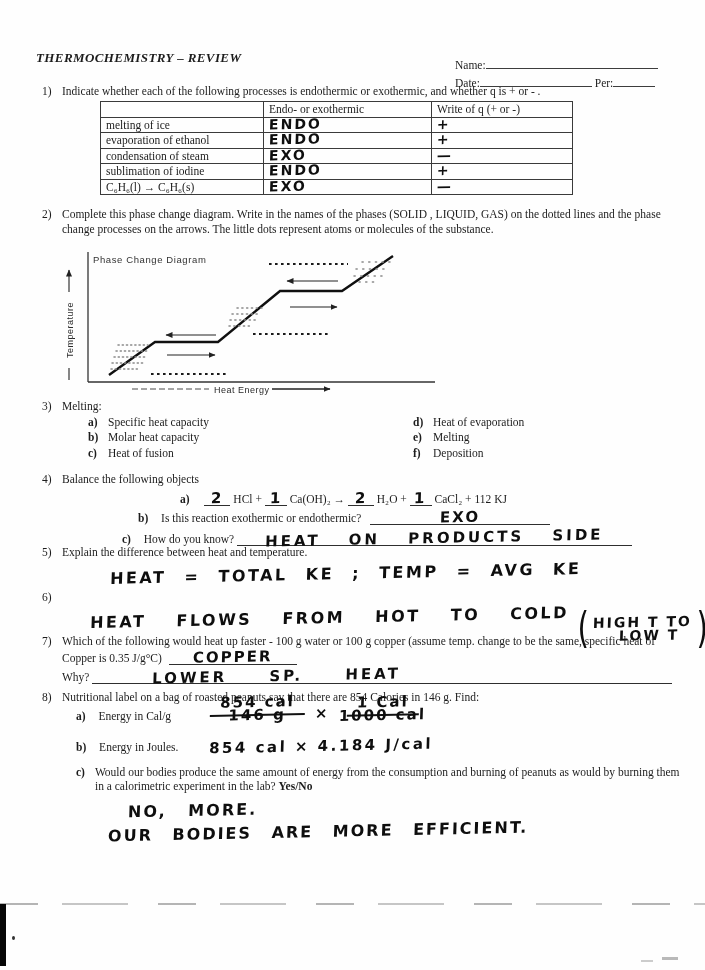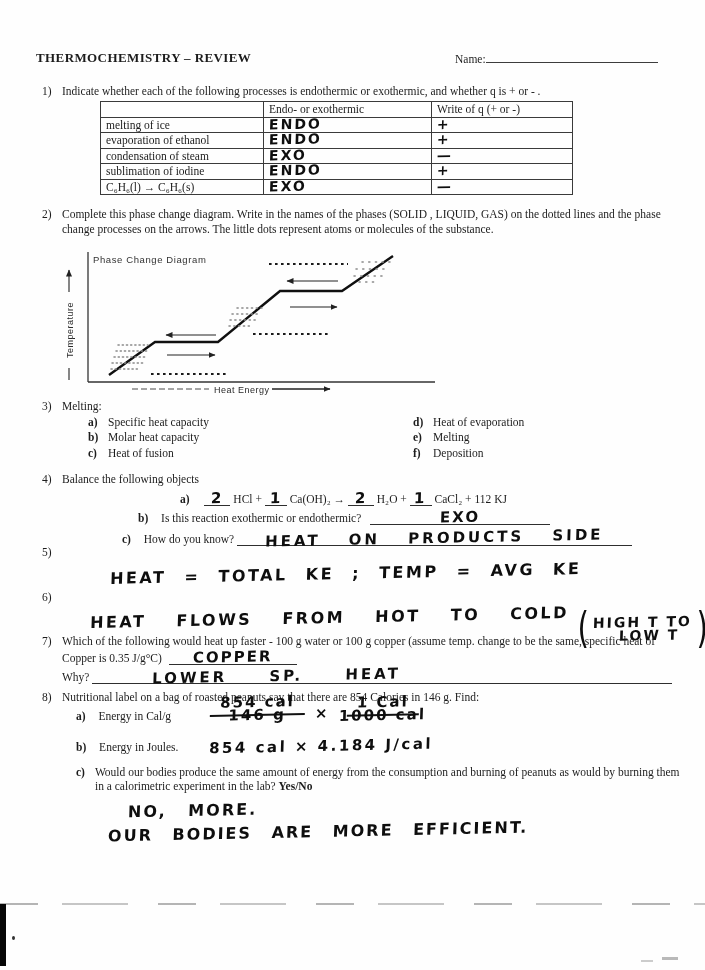--- a/index.html
+++ b/index.html
@@ -2,21 +2,21 @@
 <html><head>
 <meta charset="utf-8">
 <style>
   html,body{margin:0;padding:0;background:#e8e8e8;}
   .page{
     position:relative;width:705px;height:970px;margin:0 auto;background:#fefefe;
     font-family:"Liberation Serif",serif;color:#1c1c1c;font-size:11.5px;line-height:14.5px;
     overflow:hidden;
   }
   .abs{position:absolute;}
-  .title{font-weight:bold;font-size:13px;letter-spacing:.4px;}
+  .title{font-weight:bold;font-size:13px;letter-spacing:.4px;font-style:italic;}
   .qnum{display:inline-block;width:20px;}
   .qtext{display:inline;}
   .qrow{display:flex;align-items:baseline;}
   .qbody{width:608px;}
   .u{display:inline-block;border-bottom:1px solid #3d3d3d;height:12px;vertical-align:baseline;}
   
   .hw{
     font-family:"DejaVu Sans",sans-serif;font-weight:700;color:#0e0e0e;
     letter-spacing:2px;display:inline-block;transform:rotate(-1.2deg) skewX(-3deg);
     line-height:13px;white-space:nowrap;
@@ -49,23 +49,27 @@
   .speck{left:12px;top:936px;width:3px;height:4px;background:#333;border-radius:50%;}
   .brmark1{left:641px;top:960px;width:12px;height:2px;background:#9a9a9a;opacity:.5;}
   .brmark2{left:662px;top:957px;width:16px;height:2.5px;background:#7f7f7f;opacity:.55;}
 </style>
 </head>
 <body>
 
 <div class="page">
 
   <div class="abs title" style="left:36px;top:51px;">THERMOCHEMISTRY – REVIEW</div>
-  <div class="abs" style="left:455px;top:50px;width:215px;">
+  <div class="abs" style="left:455px;top:56px;width:215px;">
     <div>
       <span>Name:</span><span class="u" style="width:172px;"></span>
+    </div>
+    <div style="margin-top:1px;">
+      <span>Date:</span><span class="u" style="width:112px;"></span>
+      <span>Per:</span><span class="u" style="width:42px;"></span>
     </div>
   </div>
 
   <div class="abs qrow" style="left:42px;top:84px;width:640px;">
     <span class="qnum">1)</span>
     <span class="qtext">Indicate whether each of the following processes is endothermic or exothermic, and whether q is + or - .</span>
   </div>
   <table class="q1t abs" style="left:100px;top:101px;">
     <colgroup>
         <col style="width:163px;">
@@ -236,20 +240,21 @@
       <span>How do you know?</span>
       <span class="ansline" style="width:395px;height:16px;">
           <span class="hw hw15" style="word-spacing:20px;letter-spacing:3px;">HEAT ON PRODUCTS SIDE</span>
         </span>
     </div>
   </div>
 
   <div class="abs" style="left:42px;top:545px;width:640px;">
     <div class="qrow">
       <span class="qnum">5)</span>
+      <span>Explain the difference between heat and temperature.</span>
     </div>
     <div style="margin-left:68px;margin-top:7px;">
       <span class="hw hw16" style="word-spacing:10px;letter-spacing:2.5px;">HEAT = TOTAL KE ; TEMP = AVG KE</span>
     </div>
   </div>
 
   <div class="abs" style="left:42px;top:590px;width:655px;">
     <div class="qrow">
       <span class="qnum">6)</span>
     </div>

